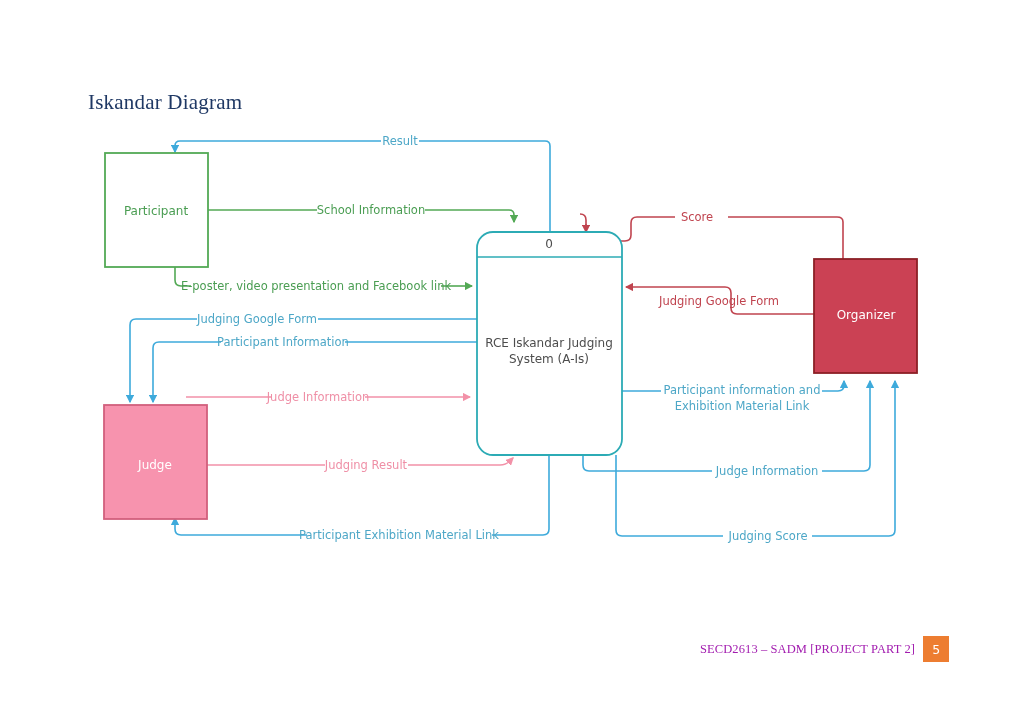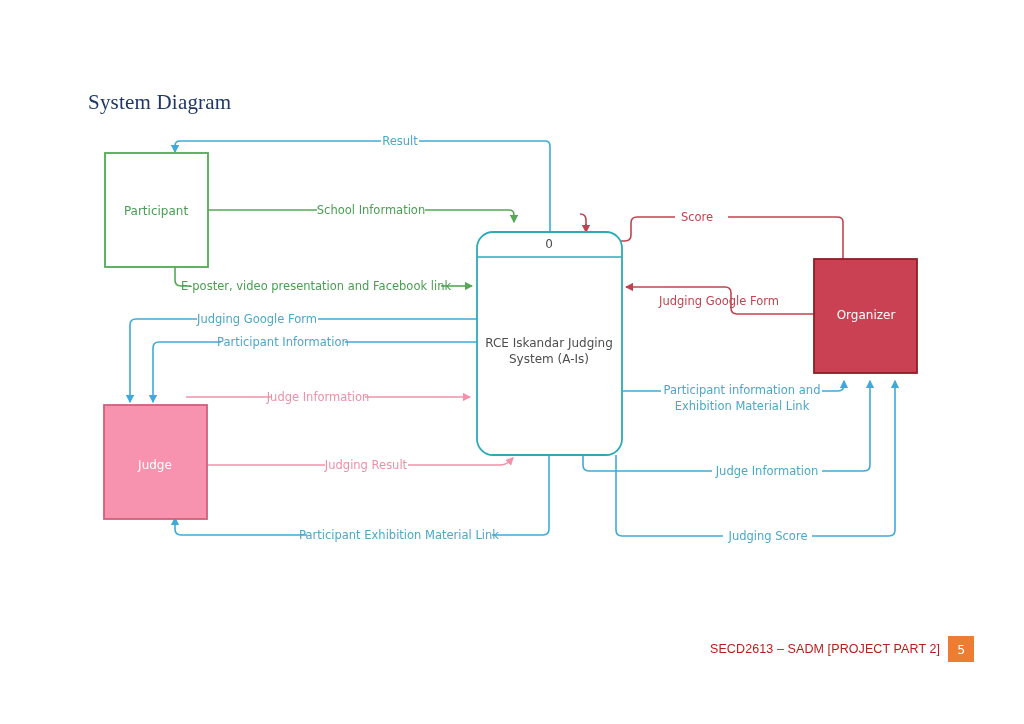--- a/index.html
+++ b/index.html
@@ -64,46 +64,45 @@
   }
   #footer {
     position: absolute;
     left: 700px;
     top: 636px;
     display: flex;
     align-items: center;
     height: 26px;
   }
   #footer-text {
-    font-family: Liberation Sans, sans-serif;
+    font-family: Liberation Serif, serif;
     font-size: 12.5px;
-    color: #b91c1c;
+    color: #a21caf;
     white-space: nowrap;
     letter-spacing: 0.1px;
-    margin-left: 10px;
   }
   #footer-page-badge {
     margin-left: 8px;
     width: 26px;
     height: 26px;
     background: #ed7d31;
     color: #ffffff;
     font-family: "DejaVu Sans", sans-serif;
     font-size: 12.5px;
     display: flex;
     align-items: center;
     justify-content: center;
   }
 </style>
 </head>
 <body>
 
 <div id="page">
 
-  <div id="page-title">System Diagram</div>
+  <div id="page-title">Iskandar Diagram</div>
 
   <svg id="diagram-svg" width="1024" height="724" viewBox="0 0 1024 724">
 
     <defs>
       <marker id="arrow-blue" viewBox="0 0 10 10" refX="8.5" refY="5" markerWidth="5.2" markerHeight="5.2" orient="auto-start-reverse">
         <path d="M 0 0 L 10 5 L 0 10 z" fill="#3eaadb"></path>
       </marker>
       <marker id="arrow-green" viewBox="0 0 10 10" refX="8.5" refY="5" markerWidth="5.2" markerHeight="5.2" orient="auto-start-reverse">
         <path d="M 0 0 L 10 5 L 0 10 z" fill="#53a955"></path>
       </marker>

